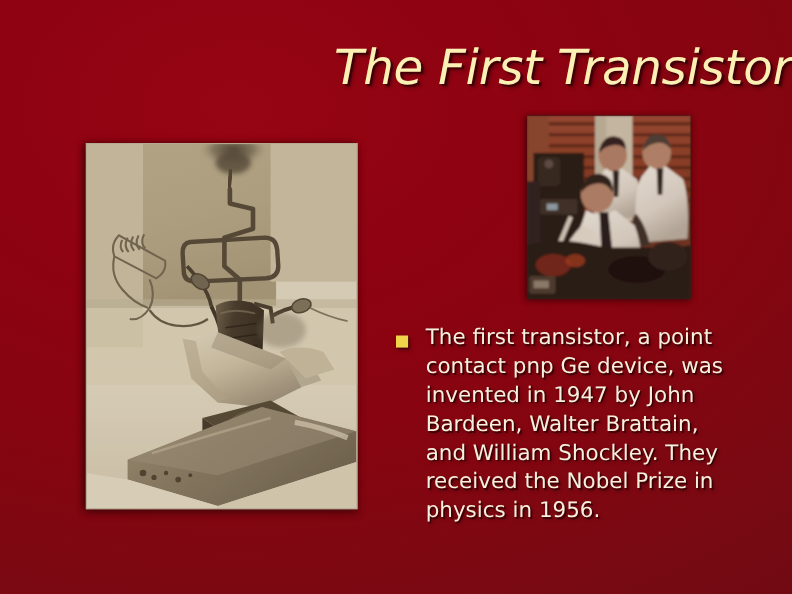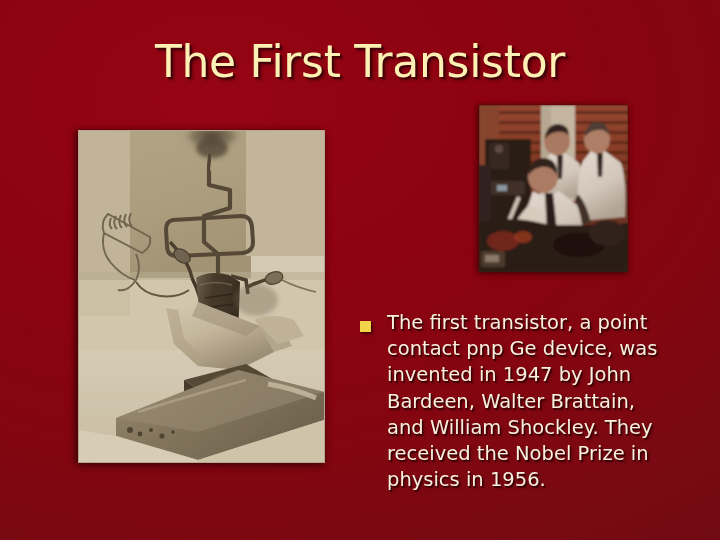--- a/index.html
+++ b/index.html
@@ -16,29 +16,30 @@
     font-family: "DejaVu Sans", "Liberation Sans", sans-serif;
     -webkit-font-smoothing: antialiased;
   }
 
   
   #title {
     position: absolute;
     left: 0;
     top: 36px;
     width: 720px;
-    text-align: center;
+    text-align: right;
     font-family: "DejaVu Sans", "Liberation Sans", sans-serif;
     font-size: 44px;
     line-height: 52px;
     font-weight: 400;
     letter-spacing: -0.3px;
     color: #FCF0B4;
     text-shadow: 2px 2px 0px rgba(60,0,6,0.85), 3px 3px 3px rgba(40,0,4,0.55);
     white-space: nowrap;
+    font-style: italic;
   }
 
   
   #photo-transistor {
     position: absolute;
     left: 78px;
     top: 130px;
     width: 247px;
     height: 333px;
     background: #cfc6ac;
@@ -57,21 +58,21 @@
     background: #3a2218;
     box-shadow: -2px 0 5px rgba(35,0,4,0.5), 0 2px 6px rgba(35,0,4,0.45);
     overflow: hidden;
   }
   #photo-inventors svg { display: block; width: 100%; height: 100%; }
 
   
   #body-block {
     position: absolute;
     left: 360px;
-    top: 310px;
+    top: 294px;
     width: 300px;
   }
   .bullet-row {
     display: flex;
     align-items: flex-start;
   }
   .bullet-marker {
     flex: 0 0 auto;
     width: 11px;
     height: 11px;

